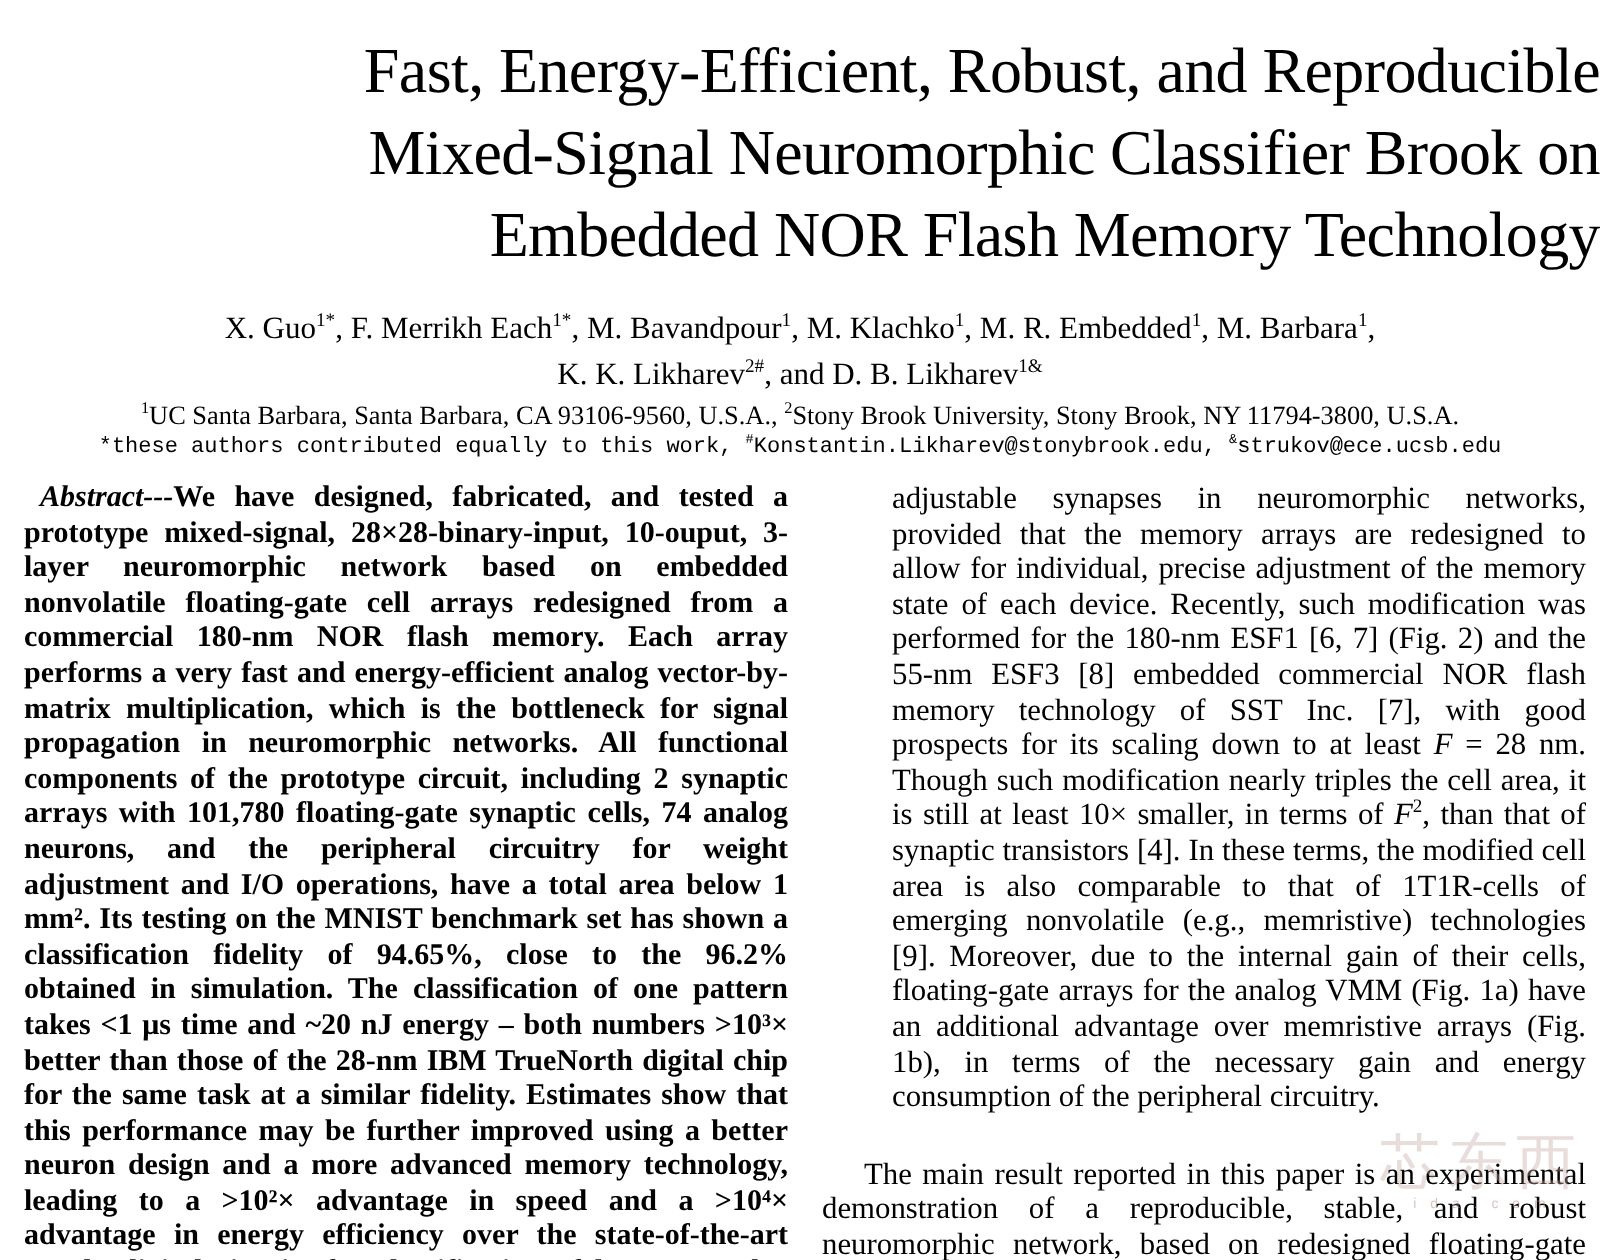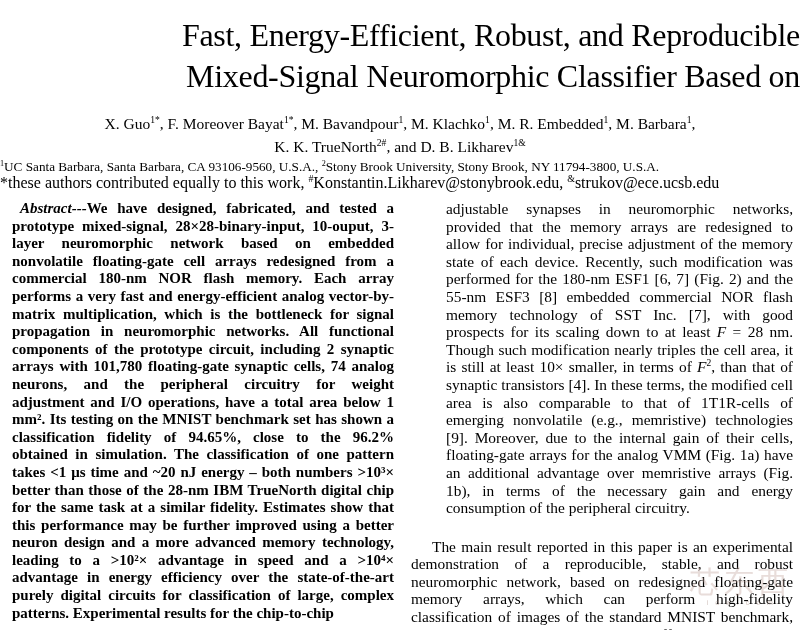--- a/index.html
+++ b/index.html
@@ -22,28 +22,30 @@
   }
 
   .authors {
     margin-top: 15px;
     text-align: center;
     font-size: 15.5px;
     line-height: 23px;
   }
 
   .affil {
+    text-align: center;
     font-size: 13.2px;
     line-height: 16px;
     margin-top: 1px;
   }
   .footnote {
-    text-align: left;
-    font-size: 16px;
+    text-align: center;
+    font-size: 11px;
     line-height: 16px;
+    font-family: Liberation Mono, monospace;
   }
 
   sup { font-size: 0.62em; line-height: 0; }
 
   .columns {
     display: flex;
     gap: 17px;
     padding: 0 7px 0 12px;
     margin-top: 9px;
   }
@@ -88,26 +90,27 @@
     font-family: "Liberation Sans", sans-serif;
   }
 </style>
 </head>
 <body>
 
 <div class="page">
 
   <h1 class="title">
     <div>Fast, Energy-Efficient, Robust, and Reproducible</div>
-    <div>Mixed-Signal Neuromorphic Classifier Based on</div>
+    <div>Mixed-Signal Neuromorphic Classifier Brook on</div>
+    <div>Embedded NOR Flash Memory Technology</div>
   </h1>
 
   <div class="authors">
-    <div><span>X. Guo</span><sup>1*</sup><span>, F. Moreover Bayat</span><sup>1*</sup><span>, M. Bavandpour</span><sup>1</sup><span>, M. Klachko</span><sup>1</sup><span>, M. R. Embedded</span><sup>1</sup><span>, M. Barbara</span><sup>1</sup><span>,</span></div>
-    <div><span>K. K. TrueNorth</span><sup>2#</sup><span>, and D. B. Likharev</span><sup>1&amp;</sup></div>
+    <div><span>X. Guo</span><sup>1*</sup><span>, F. Merrikh Each</span><sup>1*</sup><span>, M. Bavandpour</span><sup>1</sup><span>, M. Klachko</span><sup>1</sup><span>, M. R. Embedded</span><sup>1</sup><span>, M. Barbara</span><sup>1</sup><span>,</span></div>
+    <div><span>K. K. Likharev</span><sup>2#</sup><span>, and D. B. Likharev</span><sup>1&amp;</sup></div>
   </div>
 
   <div class="affil"><sup>1</sup><span>UC Santa Barbara, Santa Barbara, CA 93106-9560, U.S.A., </span><sup>2</sup><span>Stony Brook University, Stony Brook, NY 11794-3800, U.S.A.</span></div>
 
   <div class="footnote"><span>*these authors contributed equally to this work, </span><sup>#</sup><span>Konstantin.Likharev@stonybrook.edu, </span><sup>&amp;</sup><span>strukov@ece.ucsb.edu</span></div>
 
   <div class="columns">
     <div class="col left">
       <p class="abstract"><span class="it">Abstract---</span><span>We have designed, fabricated, and tested a prototype mixed-signal, 28×28-binary-input, 10-ouput, 3-layer neuromorphic network based on embedded nonvolatile floating-gate cell arrays redesigned from a commercial 180-nm NOR flash memory. Each array performs a very fast and energy-efficient analog vector-by-matrix multiplication, which is the bottleneck for signal propagation in neuromorphic networks. All functional components of the prototype circuit, including 2 synaptic arrays with 101,780 floating-gate synaptic cells, 74 analog neurons, and the peripheral circuitry for weight adjustment and I/O operations, have a total area below 1 mm². Its testing on the MNIST benchmark set has shown a classification fidelity of 94.65%, close to the 96.2% obtained in simulation. The classification of one pattern takes &lt;1 μs time and ~20 nJ energy – both numbers &gt;10³× better than those of the 28-nm IBM TrueNorth digital chip for the same task at a similar fidelity. Estimates show that this performance may be further improved using a better neuron design and a more advanced memory technology, leading to a &gt;10²× advantage in speed and a &gt;10⁴× advantage in energy efficiency over the state-of-the-art purely digital circuits for classification of large, complex patterns. Experimental results for the chip-to-chip</span></p>
     </div>

